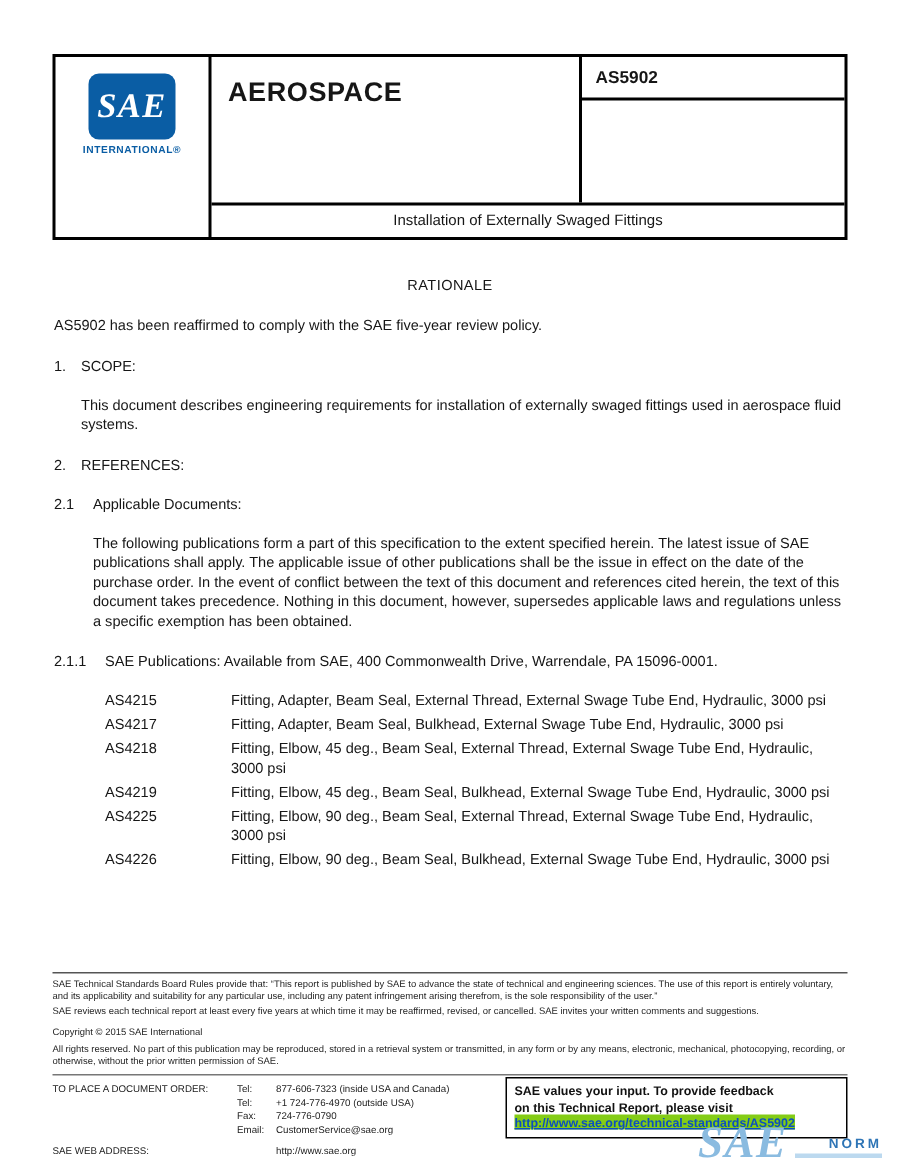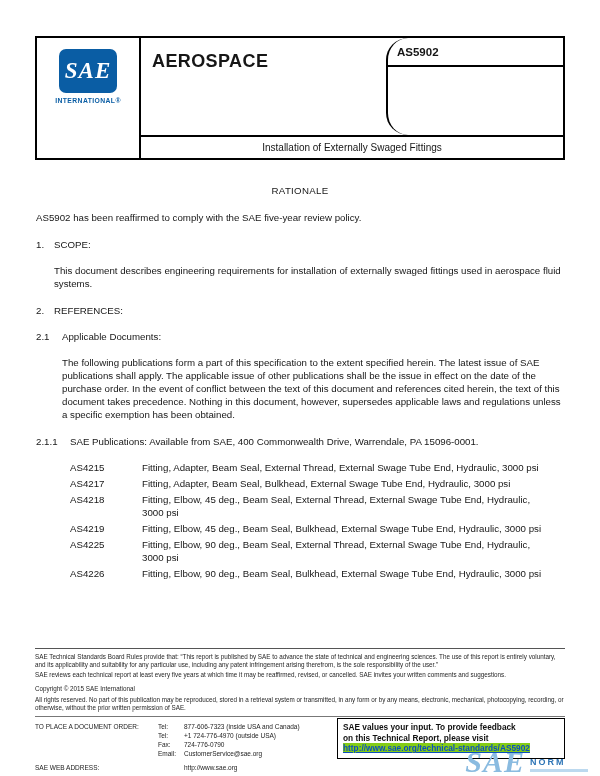--- a/index.html
+++ b/index.html
@@ -23,40 +23,40 @@
   .logo-badge {
     width:58px; height:44px; background:#0a5da4; border-radius:7px;
     display:flex; align-items:center; justify-content:center;
   }
   .logo-sae {
     color:#ffffff; font-style:italic; font-weight:bold; font-size:23px;
     letter-spacing:1px; font-family:"Liberation Serif", serif;
   }
   .logo-intl { margin-top:4px; color:#0a5da4; font-size:6.8px; font-weight:bold; letter-spacing:0.4px; }
   .type-cell { grid-row:1; grid-column:2; padding:13px 0 0 11px; font-weight:bold; font-size:18px; line-height:20px; letter-spacing:0.4px; }
-  .num-cell { grid-row:1; grid-column:3; border-left:2px solid #000; display:flex; flex-direction:column;border-radius:22px; }
+  .num-cell { grid-row:1; grid-column:3; border-left:2px solid #000; display:flex; flex-direction:column; }
   .doc-number { font-weight:bold; font-size:11.5px; padding:8px 9px 7px 9px; border-bottom:2px solid #000; }
   .dates { padding:7px 9px; font-size:9.3px; }
   .date-row { display:flex; line-height:13px; }
   .date-label { width:62px; flex:none; }
   .title-cell {
     grid-row:2; grid-column:2/4; border-top:2px solid #000;
     display:flex; align-items:center; justify-content:center; font-size:10px;
   }
 
   
   .doc-body { position:absolute; left:36px; top:184px; width:528px; font-size:9.7px; line-height:13px; }
   .rationale-heading { text-align:center; margin-bottom:14px; letter-spacing:0.3px; }
   .para { margin-bottom:14px; }
   .section-heading { display:flex; margin-bottom:13px; }
   .section-heading .num { flex:none; }
   .w1 { width:18px; } .w2 { width:26px; } .w3 { width:34px; }
   .ind1 { margin-left:18px; } .ind2 { margin-left:26px; }
   .pub-list { margin-left:34px; margin-top:1px; }
-  .pub-row { display:flex; margin-bottom:3px; }
+  .pub-row { display:flex; margin-bottom:3px;gap:12px; }
   .pub-code { width:72px; flex:none; }
   .pub-title { width:400px; }
 
   
   .legal {
     position:absolute; left:35px; top:648px; width:530px;
     font-size:6.3px; line-height:7.7px; color:#262626;
     border-top:1px solid #555; padding-top:4px;
   }
   .legal .lp { margin-bottom:3px; }
@@ -74,21 +74,21 @@
     font-size:8.3px; font-weight:bold; line-height:10.5px; color:#111;margin-left:34px;
   }
   .feedback-link {
     color:#0b4fbf; text-decoration:underline; background:#84cc16; cursor:pointer;
   }
   .watermark { position:absolute; right:12px; bottom:2px; display:flex; align-items:flex-end; gap:5px; }
   .wm-sae {
     font-size:30px; line-height:25px; font-weight:bold; font-style:italic;
     color:#8abbe0; font-family:"Liberation Serif", serif; letter-spacing:1px;
   }
-  .wm-right { display:flex; flex-direction:column; padding-bottom:2px; }
+  .wm-right { display:flex; flex-direction:column; padding-bottom:2px;text-align:right; }
   .wm-norm { color:#2e75b6; font-weight:bold; font-size:9px; letter-spacing:2px; }
   .wm-bar { height:3px; width:58px; background:#bcd9ef; margin-top:2px; }
 </style>
 </head>
 <body>
 
 <div class="page">
 
   <div class="header-box">
     <div class="logo-cell">

